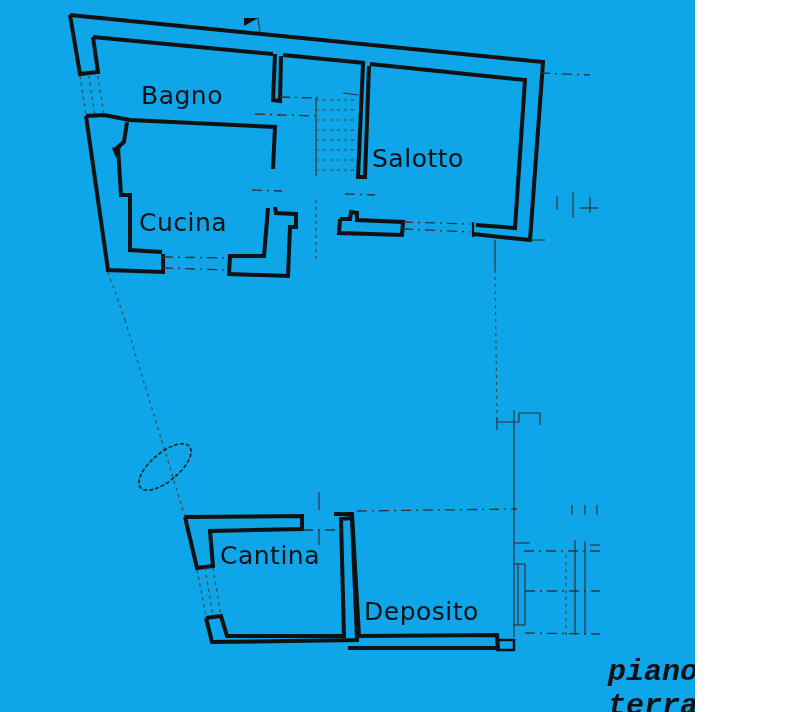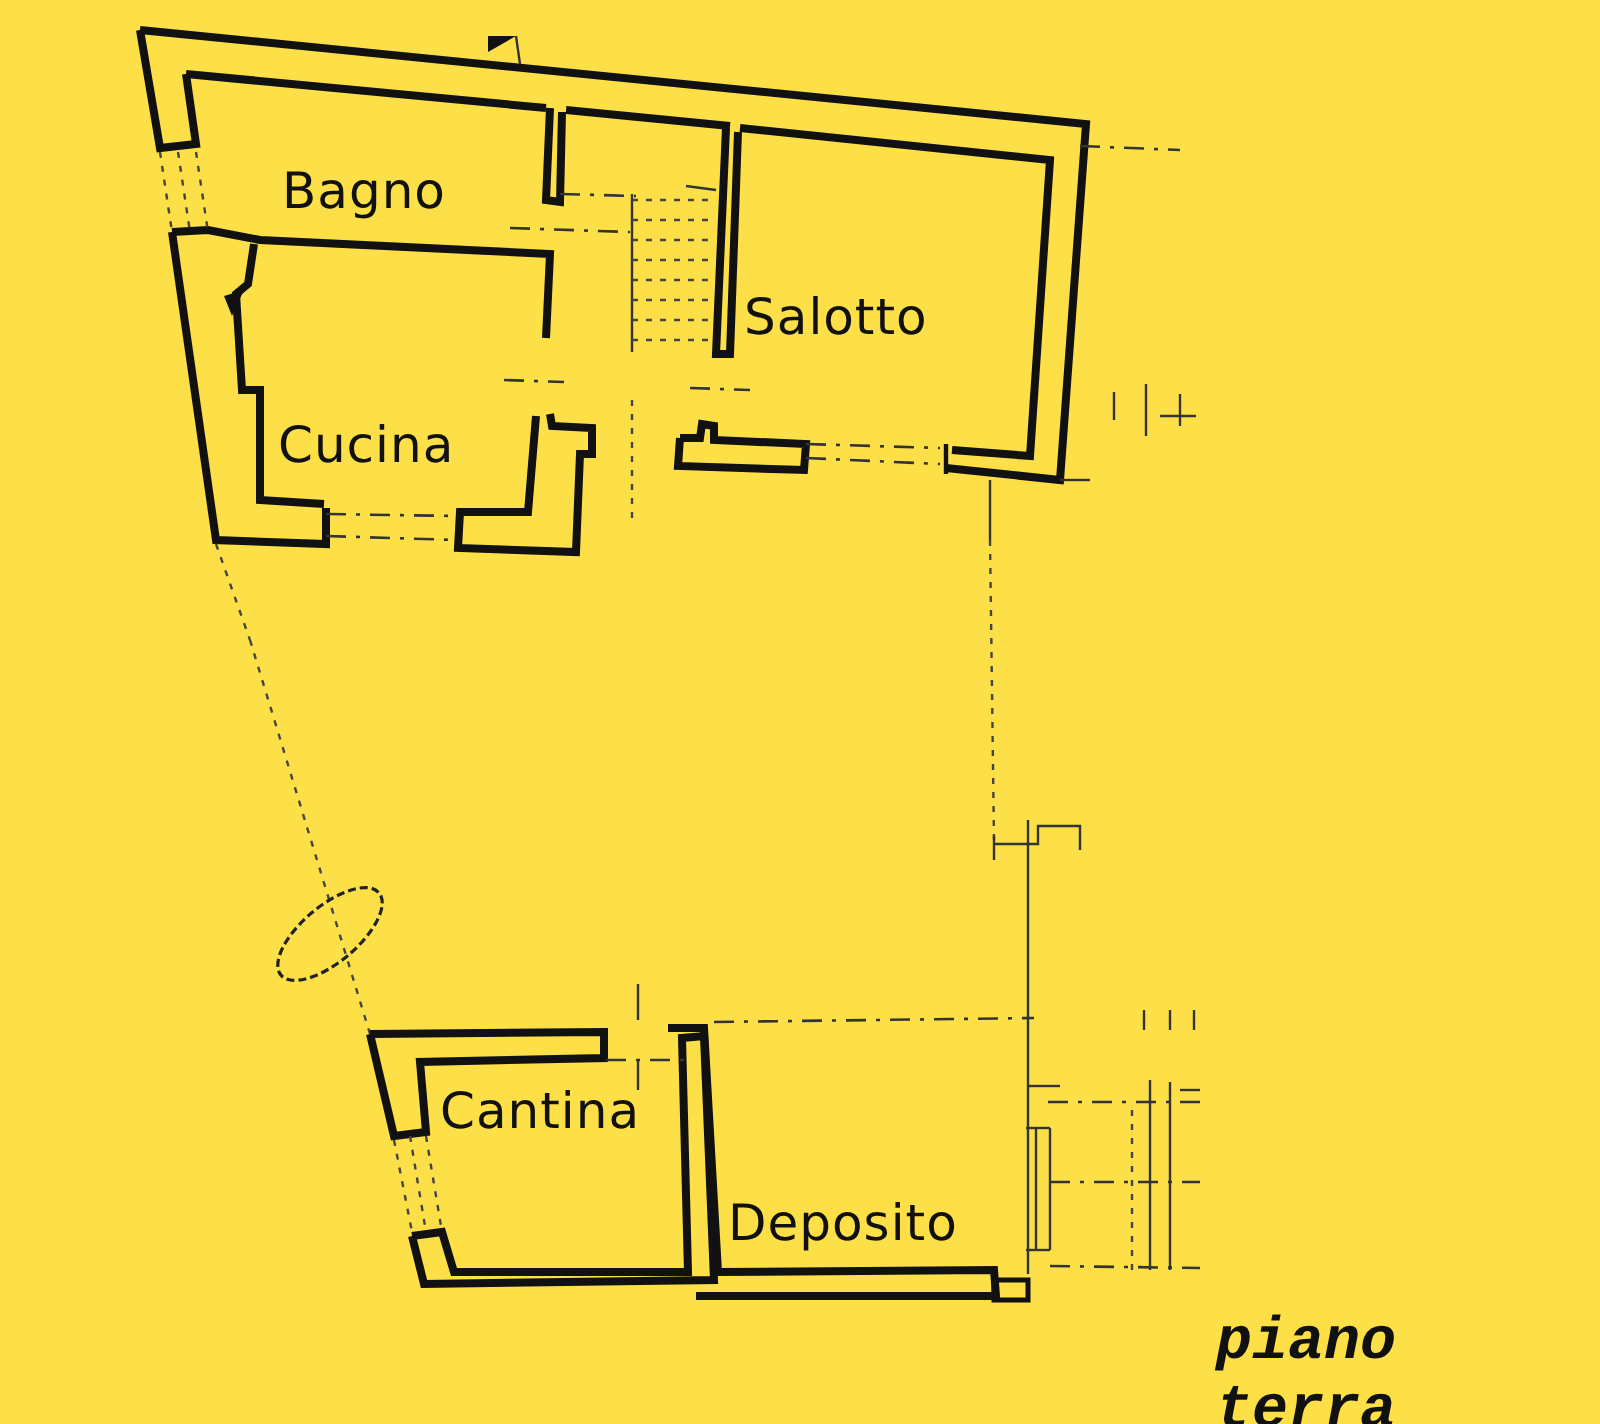--- a/index.html
+++ b/index.html
@@ -1,16 +1,16 @@
 <!DOCTYPE html>
 <html><head>
   <meta charset="utf-8">
   <style>
     html, body { margin: 0; padding: 0; background: #ffffff; }
-    .canvas { position: relative; width: 800px; height: 712px; background: #fde047; overflow: hidden; }
+    .canvas { position: relative; width: 695px; height: 712px; background: #0ea5e9; overflow: hidden; }
     svg { position: absolute; left: 0; top: 0; }
     .room-label { font-family: "DejaVu Sans", sans-serif; font-size: 25px; fill: #111; letter-spacing: 0.5px; }
     .caption { position: absolute; left: 608px; top: 655px; font-family: Liberation Mono, monospace; font-style: italic; font-weight: bold; font-size: 30px; color: #111; }
     .wall { fill: none; stroke: #111; stroke-width: 4; stroke-linejoin: miter; }
     .wall-thin { fill: none; stroke: #111; stroke-width: 2.2; }
     .dash { fill: none; stroke: #333; stroke-width: 1.3; stroke-dasharray: 10 5 2 5; }
     .dash2 { fill: none; stroke: #444; stroke-width: 1.2; stroke-dasharray: 3 4; }
     .thin { fill: none; stroke: #333; stroke-width: 1.2; }
   </style>
 </head>

